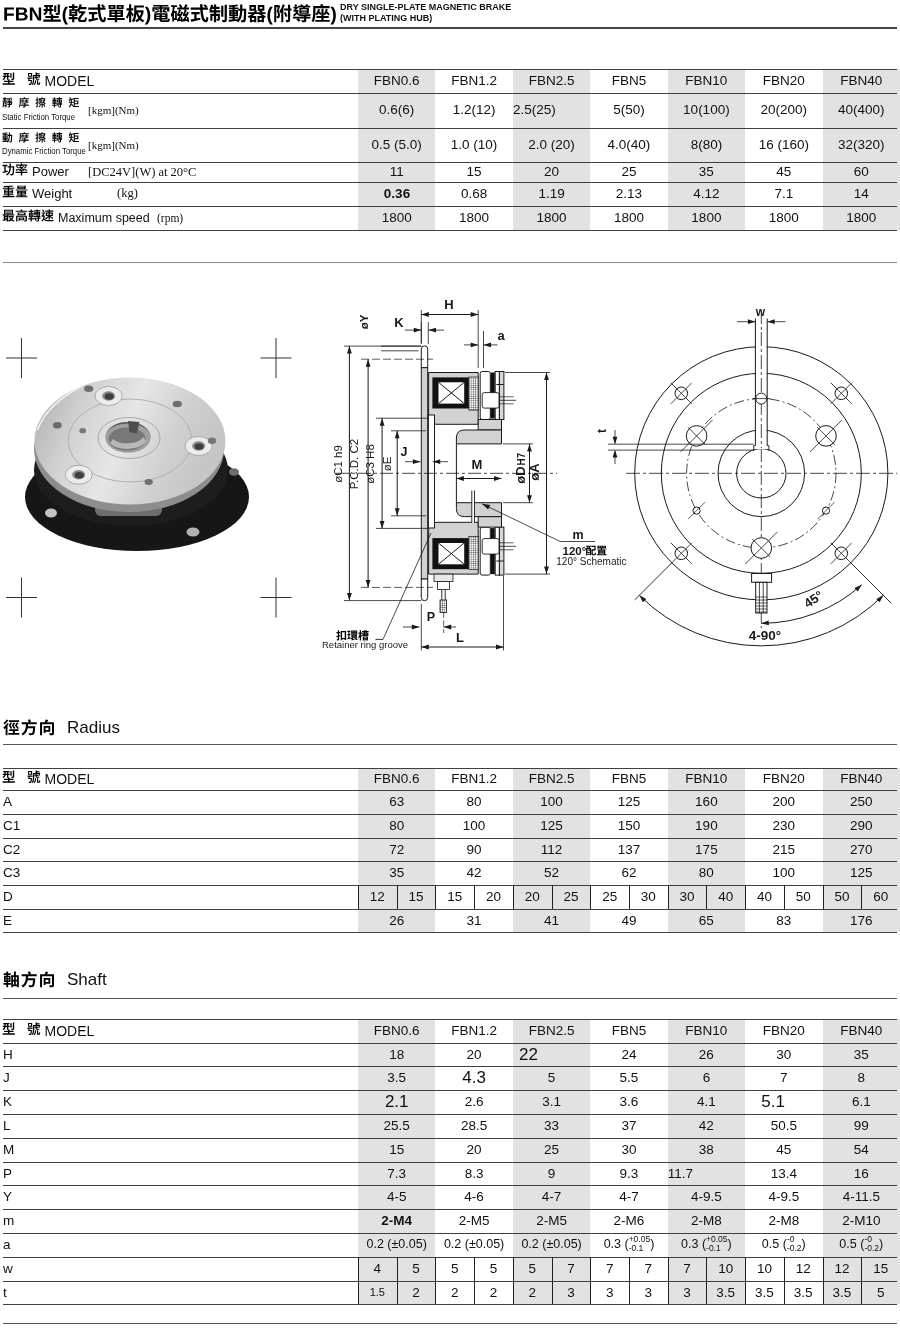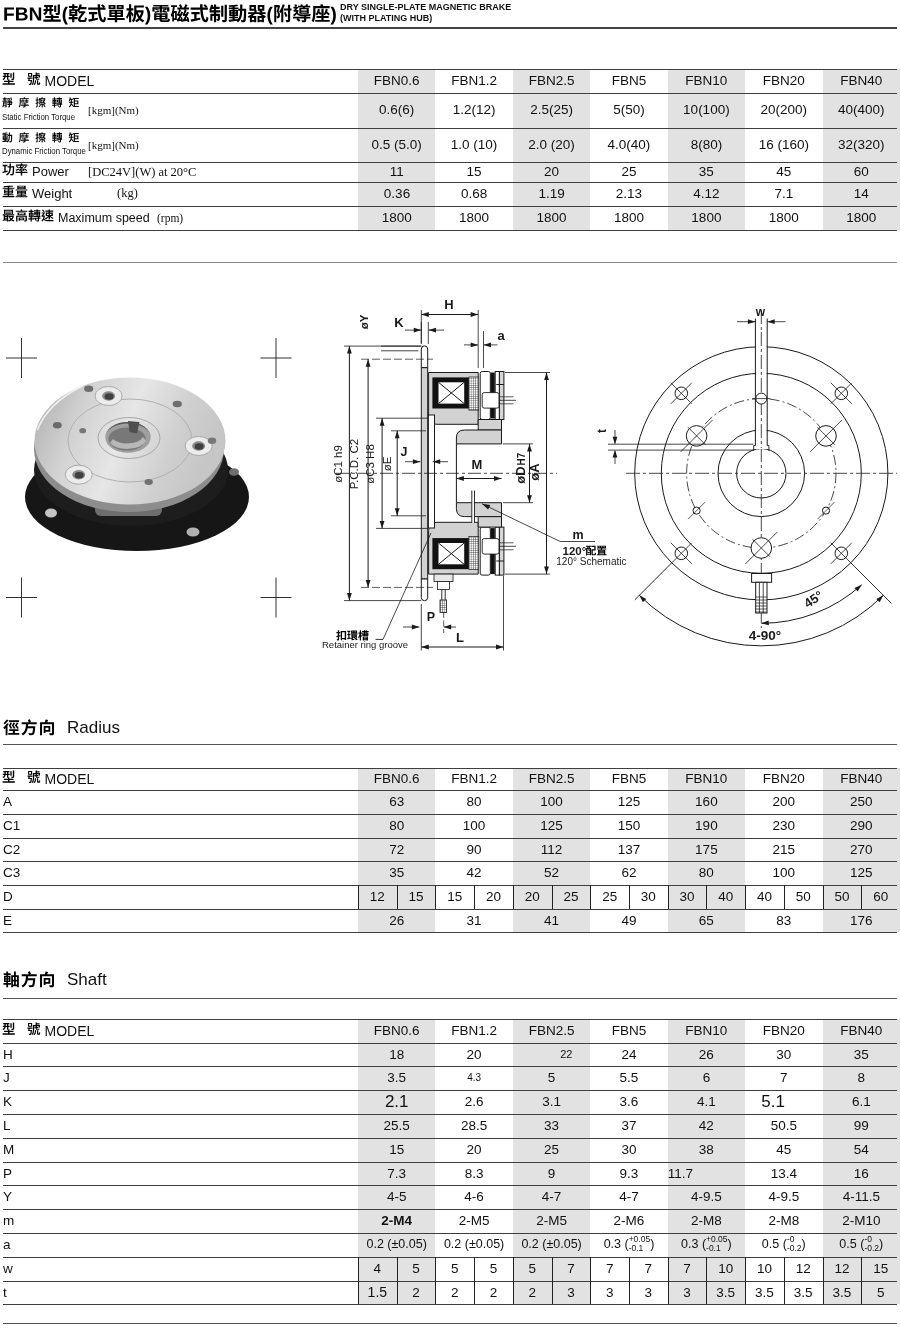--- a/index.html
+++ b/index.html
@@ -129,21 +129,21 @@
           <g transform="translate(6148)">
             <path d="M433 51H967V-49H433ZM542 562H921V204H542V303H819V462H542ZM444 787H954V687H444ZM496 741H601V7H496ZM221 674H324V484Q324 421 316.0 346.5Q308 272 285.5 194.5Q263 117 221.0 45.0Q179 -27 111 -84Q104 -73 90.0 -58.0Q76 -43 61.0 -29.5Q46 -16 36 -9Q99 43 136.0 105.5Q173 168 191.5 234.0Q210 300 215.5 364.5Q221 429 221 486ZM132 721H443V624H132ZM39 448H460V348H39ZM292 287Q302 278 319.5 259.0Q337 240 357.5 217.0Q378 194 398.0 170.0Q418 146 434.5 127.0Q451 108 459 99L391 11Q377 33 356.0 63.0Q335 93 311.5 124.5Q288 156 266.5 183.5Q245 211 230 230ZM121 847 220 829Q211 763 196.5 698.5Q182 634 163.0 577.0Q144 520 120 476Q111 484 95.5 495.0Q80 506 64.0 517.0Q48 528 36 534Q69 591 90.0 675.0Q111 759 121 847Z"></path>
           </g>
         </g>
       </svg>
     </div>
     <div style="position:absolute;left:1.5px;top:110.5px;font-size:9.5px;transform:scaleX(0.82);transform-origin:0 0">Static Friction Torque</div>
     <div style="position:absolute;left:88px;top:93.0px;height:34.5px;line-height:34.5px;font-size:11px;font-family:'Liberation Serif',serif;">[kgm](Nm)</div>
     <div style="position:absolute;left:358.0px;top:93.0px;width:77.4px;height:34.5px;line-height:34.5px;text-align:center;font-size:13.5px;font-weight:normal">0.6(6)</div>
     <div style="position:absolute;left:435.4px;top:93.0px;width:77.4px;height:34.5px;line-height:34.5px;text-align:center;font-size:13.5px;font-weight:normal">1.2(12)</div>
-    <div style="position:absolute;left:512.9px;top:93.0px;width:77.4px;height:34.5px;line-height:34.5px;text-align:center;font-size:13.5px;font-weight:normal">2.5(25)</div>
+    <div style="position:absolute;left:512.9px;top:93.0px;width:77.4px;height:34.5px;line-height:34.5px;text-align:left;font-size:13.5px;font-weight:normal">2.5(25)</div>
     <div style="position:absolute;left:590.3px;top:93.0px;width:77.4px;height:34.5px;line-height:34.5px;text-align:center;font-size:13.5px;font-weight:normal">5(50)</div>
     <div style="position:absolute;left:667.7px;top:93.0px;width:77.4px;height:34.5px;line-height:34.5px;text-align:center;font-size:13.5px;font-weight:normal">10(100)</div>
     <div style="position:absolute;left:745.1px;top:93.0px;width:77.4px;height:34.5px;line-height:34.5px;text-align:center;font-size:13.5px;font-weight:normal">20(200)</div>
     <div style="position:absolute;left:822.6px;top:93.0px;width:77.4px;height:34.5px;line-height:34.5px;text-align:center;font-size:13.5px;font-weight:normal">40(400)</div>
     <div style="position:absolute;left:1.5px;top:131.5px">
       <svg width="83" height="13" viewBox="0 0 83 13" style="display:block" fill="#000">
         <g transform="translate(0,9.5) scale(0.01080,-0.01080)">
           <g transform="translate(0)">
             <path d="M61 198H525V121H61ZM38 676H537V597H38ZM241 752H339V30H241ZM34 38Q96 43 176.5 49.0Q257 55 347.5 63.0Q438 71 527 79L528 -3Q443 -12 356.5 -21.5Q270 -31 190.5 -38.5Q111 -46 47 -53ZM151 365V312H432V365ZM151 483V430H432V483ZM65 551H521V243H65ZM476 840 524 760Q462 747 384.0 737.5Q306 728 223.5 722.0Q141 716 66 714Q64 731 57.0 753.0Q50 775 42 791Q98 794 157.5 799.0Q217 804 274.5 810.0Q332 816 383.5 823.5Q435 831 476 840ZM535 618H886V520H535ZM843 618H945Q945 618 945.0 608.5Q945 599 945.0 588.0Q945 577 945 570Q941 414 937.0 306.0Q933 198 928.0 129.0Q923 60 914.5 21.5Q906 -17 894 -34Q878 -57 860.0 -67.0Q842 -77 818 -81Q796 -85 763.0 -85.0Q730 -85 694 -84Q692 -62 684.0 -32.5Q676 -3 663 18Q697 15 724.5 14.5Q752 14 767 14Q779 14 787.0 17.5Q795 21 802 31Q810 42 816.5 77.0Q823 112 827.5 177.5Q832 243 836.0 345.5Q840 448 843 595ZM638 831H741Q741 706 738.5 592.0Q736 478 725.0 377.0Q714 276 689.5 189.5Q665 103 620.5 32.0Q576 -39 506 -94Q498 -81 485.0 -65.5Q472 -50 457.5 -36.5Q443 -23 430 -14Q495 35 535.0 98.0Q575 161 596.5 239.5Q618 318 626.5 410.0Q635 502 636.5 607.5Q638 713 638 831Z"></path>
           </g>
@@ -199,21 +199,21 @@
             <path d="M48 28H955V-57H48ZM53 669H948V584H53ZM122 172H890V90H122ZM442 758H550V-15H442ZM804 845 855 762Q784 750 698.0 741.0Q612 732 519.0 726.0Q426 720 332.0 716.0Q238 712 150 711Q150 730 142.5 754.0Q135 778 128 794Q216 797 308.5 801.0Q401 805 491.0 811.0Q581 817 661.0 825.5Q741 834 804 845ZM259 349V295H743V349ZM259 468V415H743V468ZM154 540H853V223H154Z"></path>
           </g>
           <g transform="translate(1000)">
             <path d="M277 666V626H716V666ZM277 759V720H716V759ZM174 816H824V569H174ZM257 269V227H745V269ZM257 365V324H745V365ZM156 424H850V169H156ZM447 404H551V-25H447ZM48 535H955V458H48ZM133 129H870V59H133ZM45 17H958V-62H45Z"></path>
           </g>
         </g>
       </svg>
     </div>
     <div style="position:absolute;left:32px;top:182.0px;height:23.5px;line-height:23.5px;font-size:13px">Weight</div>
     <div style="position:absolute;left:117px;top:182.0px;height:23.5px;line-height:23.5px;font-size:12.5px;font-family:'Liberation Serif',serif;">(kg)</div>
-    <div style="position:absolute;left:358.0px;top:182.0px;width:78px;height:23.5px;line-height:23.5px;text-align:center;font-size:13.5px;font-weight:normal">0.36</div>
+    <div style="position:absolute;left:358.0px;top:182.0px;width:78px;height:23.5px;line-height:23.5px;text-align:center;font-size:13.5px;font-weight:bold">0.36</div>
     <div style="position:absolute;left:435.4px;top:182.0px;width:77.4px;height:23.5px;line-height:23.5px;text-align:center;font-size:13.5px;font-weight:normal">0.68</div>
     <div style="position:absolute;left:512.9px;top:182.0px;width:77.4px;height:23.5px;line-height:23.5px;text-align:center;font-size:13.5px;font-weight:normal">1.19</div>
     <div style="position:absolute;left:590.3px;top:182.0px;width:77.4px;height:23.5px;line-height:23.5px;text-align:center;font-size:13.5px;font-weight:normal">2.13</div>
     <div style="position:absolute;left:667.7px;top:182.0px;width:77.4px;height:23.5px;line-height:23.5px;text-align:center;font-size:13.5px;font-weight:normal">4.12</div>
     <div style="position:absolute;left:745.1px;top:182.0px;width:77.4px;height:23.5px;line-height:23.5px;text-align:center;font-size:13.5px;font-weight:normal">7.1</div>
     <div style="position:absolute;left:822.6px;top:182.0px;width:77.4px;height:23.5px;line-height:23.5px;text-align:center;font-size:13.5px;font-weight:normal">14</div>
     <div style="position:absolute;left:2.0px;top:209.4px">
       <svg width="52" height="15" viewBox="0 0 52 15" style="display:block" fill="#000">
         <g transform="translate(0,11.4) scale(0.01300,-0.01300)">
           <g transform="translate(0)">
@@ -710,28 +710,28 @@
     <div style="position:absolute;left:358.0px;top:1018.5px;width:77.4px;height:24.0px;line-height:24.0px;text-align:center;font-size:13.5px;font-weight:normal">FBN0.6</div>
     <div style="position:absolute;left:435.4px;top:1018.5px;width:77.4px;height:24.0px;line-height:24.0px;text-align:center;font-size:13.5px;font-weight:normal">FBN1.2</div>
     <div style="position:absolute;left:512.9px;top:1018.5px;width:77.4px;height:24.0px;line-height:24.0px;text-align:center;font-size:13.5px;font-weight:normal">FBN2.5</div>
     <div style="position:absolute;left:590.3px;top:1018.5px;width:77.4px;height:24.0px;line-height:24.0px;text-align:center;font-size:13.5px;font-weight:normal">FBN5</div>
     <div style="position:absolute;left:667.7px;top:1018.5px;width:77.4px;height:24.0px;line-height:24.0px;text-align:center;font-size:13.5px;font-weight:normal">FBN10</div>
     <div style="position:absolute;left:745.1px;top:1018.5px;width:77.4px;height:24.0px;line-height:24.0px;text-align:center;font-size:13.5px;font-weight:normal">FBN20</div>
     <div style="position:absolute;left:822.6px;top:1018.5px;width:77.4px;height:24.0px;line-height:24.0px;text-align:center;font-size:13.5px;font-weight:normal">FBN40</div>
     <div style="position:absolute;left:3px;top:1042.5px;height:23.8px;line-height:23.8px;font-size:13.5px">H</div>
     <div style="position:absolute;left:358.0px;top:1042.5px;width:77.4px;height:23.8px;line-height:23.8px;text-align:center;font-size:13.5px;font-weight:normal">18</div>
     <div style="position:absolute;left:435.4px;top:1042.5px;width:77.4px;height:23.8px;line-height:23.8px;text-align:center;font-size:13.5px;font-weight:normal">20</div>
-    <div style="position:absolute;left:495px;top:1042.5px;width:77.4px;height:23.8px;line-height:23.8px;text-align:right;font-size:11px;font-weight:normal">22</div>
+    <div style="position:absolute;left:519px;top:1042.5px;width:77.4px;height:23.8px;line-height:23.8px;text-align:left;font-size:17px;font-weight:normal">22</div>
     <div style="position:absolute;left:590.3px;top:1042.5px;width:77.4px;height:23.8px;line-height:23.8px;text-align:center;font-size:13.5px;font-weight:normal">24</div>
     <div style="position:absolute;left:667.7px;top:1042.5px;width:77.4px;height:23.8px;line-height:23.8px;text-align:center;font-size:13.5px;font-weight:normal">26</div>
     <div style="position:absolute;left:745.1px;top:1042.5px;width:77.4px;height:23.8px;line-height:23.8px;text-align:center;font-size:13.5px;font-weight:normal">30</div>
     <div style="position:absolute;left:822.6px;top:1042.5px;width:77.4px;height:23.8px;line-height:23.8px;text-align:center;font-size:13.5px;font-weight:normal">35</div>
     <div style="position:absolute;left:3px;top:1066.3px;height:23.8px;line-height:23.8px;font-size:13.5px">J</div>
     <div style="position:absolute;left:358.0px;top:1066.3px;width:77.4px;height:23.8px;line-height:23.8px;text-align:center;font-size:13.5px;font-weight:normal">3.5</div>
-    <div style="position:absolute;left:435.4px;top:1066.3px;width:77.4px;height:23.8px;line-height:23.8px;text-align:center;font-size:10px;font-weight:normal">4.3</div>
+    <div style="position:absolute;left:435.4px;top:1066.3px;width:77.4px;height:23.8px;line-height:23.8px;text-align:center;font-size:17px;font-weight:normal">4.3</div>
     <div style="position:absolute;left:512.9px;top:1066.3px;width:77.4px;height:23.8px;line-height:23.8px;text-align:center;font-size:13.5px;font-weight:normal">5</div>
     <div style="position:absolute;left:590.3px;top:1066.3px;width:77.4px;height:23.8px;line-height:23.8px;text-align:center;font-size:13.5px;font-weight:normal">5.5</div>
     <div style="position:absolute;left:667.7px;top:1066.3px;width:77.4px;height:23.8px;line-height:23.8px;text-align:center;font-size:13.5px;font-weight:normal">6</div>
     <div style="position:absolute;left:745.1px;top:1066.3px;width:77.4px;height:23.8px;line-height:23.8px;text-align:center;font-size:13.5px;font-weight:normal">7</div>
     <div style="position:absolute;left:822.6px;top:1066.3px;width:77.4px;height:23.8px;line-height:23.8px;text-align:center;font-size:13.5px;font-weight:normal">8</div>
     <div style="position:absolute;left:3px;top:1090.1px;height:23.8px;line-height:23.8px;font-size:13.5px">K</div>
     <div style="position:absolute;left:358.0px;top:1090.1px;width:77.4px;height:23.8px;line-height:23.8px;text-align:center;font-size:17px;font-weight:normal">2.1</div>
     <div style="position:absolute;left:435.4px;top:1090.1px;width:77.4px;height:23.8px;line-height:23.8px;text-align:center;font-size:13.5px;font-weight:normal">2.6</div>
     <div style="position:absolute;left:512.9px;top:1090.1px;width:77.4px;height:23.8px;line-height:23.8px;text-align:center;font-size:13.5px;font-weight:normal">3.1</div>
     <div style="position:absolute;left:590.3px;top:1090.1px;width:77.4px;height:23.8px;line-height:23.8px;text-align:center;font-size:13.5px;font-weight:normal">3.6</div>
@@ -795,21 +795,21 @@
     <div style="position:absolute;left:551.6px;top:1256.7px;width:38.7px;height:23.8px;line-height:23.8px;text-align:center;font-size:13.5px">7</div>
     <div style="position:absolute;left:590.3px;top:1256.7px;width:38.7px;height:23.8px;line-height:23.8px;text-align:center;font-size:13.5px">7</div>
     <div style="position:absolute;left:629.0px;top:1256.7px;width:38.7px;height:23.8px;line-height:23.8px;text-align:center;font-size:13.5px">7</div>
     <div style="position:absolute;left:667.7px;top:1256.7px;width:38.7px;height:23.8px;line-height:23.8px;text-align:center;font-size:13.5px">7</div>
     <div style="position:absolute;left:706.4px;top:1256.7px;width:38.7px;height:23.8px;line-height:23.8px;text-align:center;font-size:13.5px">10</div>
     <div style="position:absolute;left:745.1px;top:1256.7px;width:38.7px;height:23.8px;line-height:23.8px;text-align:center;font-size:13.5px">10</div>
     <div style="position:absolute;left:783.9px;top:1256.7px;width:38.7px;height:23.8px;line-height:23.8px;text-align:center;font-size:13.5px">12</div>
     <div style="position:absolute;left:822.6px;top:1256.7px;width:38.7px;height:23.8px;line-height:23.8px;text-align:center;font-size:13.5px">12</div>
     <div style="position:absolute;left:861.3px;top:1256.7px;width:38.7px;height:23.8px;line-height:23.8px;text-align:center;font-size:13.5px">15</div>
     <div style="position:absolute;left:3px;top:1280.5px;height:23.8px;line-height:23.8px;font-size:13.5px">t</div>
-    <div style="position:absolute;left:358.0px;top:1280.5px;width:38.7px;height:23.8px;line-height:23.8px;text-align:center;font-size:14px">1.5</div>
+    <div style="position:absolute;left:358.0px;top:1280.5px;width:38.7px;height:23.8px;line-height:23.8px;text-align:center;font-size:11px">1.5</div>
     <div style="position:absolute;left:396.7px;top:1280.5px;width:38.7px;height:23.8px;line-height:23.8px;text-align:center;font-size:13.5px">2</div>
     <div style="position:absolute;left:435.4px;top:1280.5px;width:38.7px;height:23.8px;line-height:23.8px;text-align:center;font-size:13.5px">2</div>
     <div style="position:absolute;left:474.1px;top:1280.5px;width:38.7px;height:23.8px;line-height:23.8px;text-align:center;font-size:13.5px">2</div>
     <div style="position:absolute;left:512.9px;top:1280.5px;width:38.7px;height:23.8px;line-height:23.8px;text-align:center;font-size:13.5px">2</div>
     <div style="position:absolute;left:551.6px;top:1280.5px;width:38.7px;height:23.8px;line-height:23.8px;text-align:center;font-size:13.5px">3</div>
     <div style="position:absolute;left:590.3px;top:1280.5px;width:38.7px;height:23.8px;line-height:23.8px;text-align:center;font-size:13.5px">3</div>
     <div style="position:absolute;left:629.0px;top:1280.5px;width:38.7px;height:23.8px;line-height:23.8px;text-align:center;font-size:13.5px">3</div>
     <div style="position:absolute;left:667.7px;top:1280.5px;width:38.7px;height:23.8px;line-height:23.8px;text-align:center;font-size:13.5px">3</div>
     <div style="position:absolute;left:706.4px;top:1280.5px;width:38.7px;height:23.8px;line-height:23.8px;text-align:center;font-size:13.5px">3.5</div>
     <div style="position:absolute;left:745.1px;top:1280.5px;width:38.7px;height:23.8px;line-height:23.8px;text-align:center;font-size:13.5px">3.5</div>

